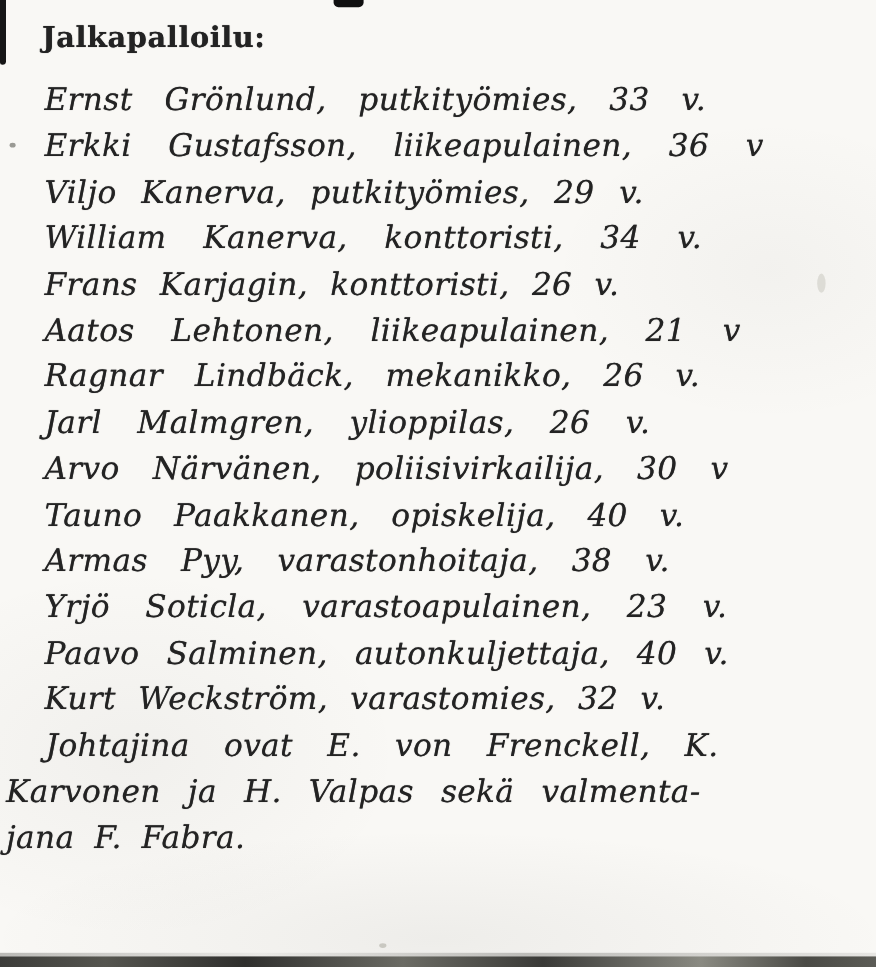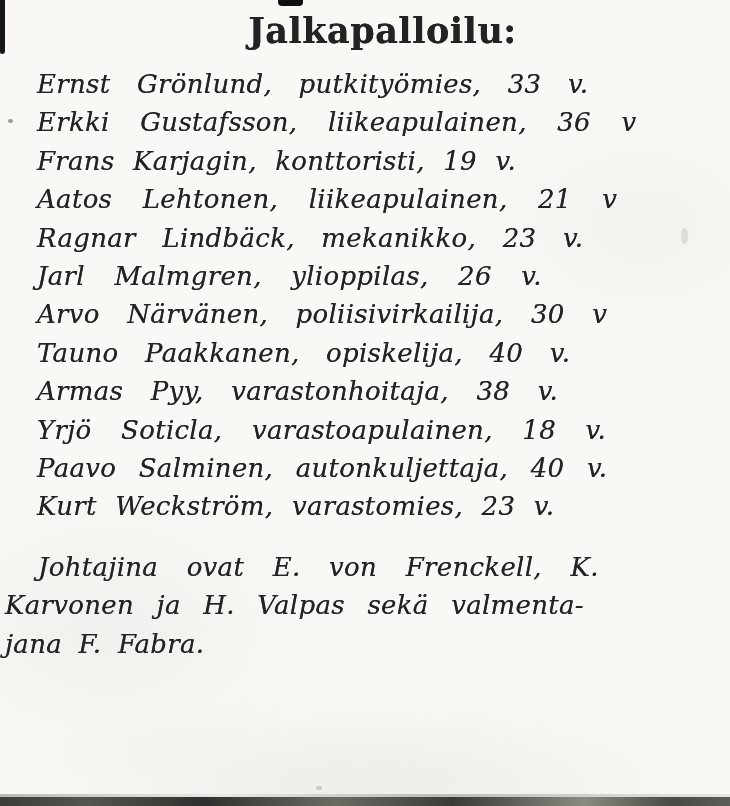--- a/index.html
+++ b/index.html
@@ -11,38 +11,38 @@
     background:
       radial-gradient(ellipse 260px 180px at 88% 28%, rgba(60,60,55,0.035), transparent 70%),
       radial-gradient(ellipse 320px 220px at 15% 78%, rgba(60,60,55,0.045), transparent 70%),
       radial-gradient(ellipse 500px 120px at 50% 97%, rgba(60,60,55,0.06), transparent 75%),
       #f9f8f5;
     font-family: "DejaVu Serif", "Liberation Serif", serif;
     color: #232323;
   }
   .doc-title {
     padding-top: 9px;
-    font-size: 35px;
+    font-size: 24px;
     line-height: 44px;
     font-weight: 700;
-    text-align: center;
+    text-align: left;
     letter-spacing: 0.5px;
     text-shadow: 0 0 0.6px rgba(15,15,15,0.85);
     padding-left: 35px;
   }
   .entries { margin-top: 12px; margin-left: 37px; }
   .line {
     font-size: 26px;
     line-height: 38.4px;
     white-space: nowrap;
     letter-spacing: 0.3px;
     text-shadow: 0 0 0.6px rgba(25,25,25,0.75);
     font-style: italic;
   }
-  .footer { margin-left: 5px; margin-top: 22px; }
+  .footer { margin-left: 5px; }
   .footer .line1 { text-indent: 33px; }
   
   .artifact { position: absolute; background: #161616; }
   .streak-topleft { left: 0; top: 0; width: 5px; height: 54px; border-radius: 0 0 3px 2px; }
   .mark-topcenter { left: 278px; top: 0; width: 25px; height: 6px; border-radius: 0 0 4px 4px; background: #101010; }
   .speck-1 { left: 8px; top: 119px; width: 5px; height: 4px; border-radius: 50%; background: #9a9a94; }
   .speck-2 { left: 681px; top: 228px; width: 7px; height: 16px; border-radius: 50%; background: #dddcd6; }
   .speck-3 { left: 316px; top: 786px; width: 6px; height: 4px; border-radius: 50%; background: #c9c8c1; }
   .bottom-band {
     position: absolute;
@@ -70,30 +70,32 @@
   <div class="artifact mark-topcenter"></div>
   <div class="speck-1 artifact"></div>
   <div class="speck-2 artifact"></div>
   <div class="speck-3 artifact"></div>
 
   <div class="doc-title">Jalkapalloilu:</div>
 
   <div class="entries">
     <div class="line" style="word-spacing:18px">Ernst Grönlund, putkityömies, 33 v.</div>
     <div class="line" style="word-spacing:22px">Erkki Gustafsson, liikeapulainen, 36 v</div>
-    <div class="line" style="word-spacing:10px">Frans Karjagin, konttoristi, 19 v.</div>
+    <div class="line" style="word-spacing:12px">Viljo Kanerva, putkityömies, 29 v.</div>
+    <div class="line" style="word-spacing:22px">William Kanerva, konttoristi, 34 v.</div>
+    <div class="line" style="word-spacing:10px">Frans Karjagin, konttoristi, 26 v.</div>
     <div class="line" style="word-spacing:22px">Aatos Lehtonen, liikeapulainen, 21 v</div>
-    <div class="line" style="word-spacing:18px">Ragnar Lindbäck, mekanikko, 23 v.</div>
+    <div class="line" style="word-spacing:18px">Ragnar Lindbäck, mekanikko, 26 v.</div>
     <div class="line" style="word-spacing:21px">Jarl Malmgren, ylioppilas, 26 v.</div>
     <div class="line" style="word-spacing:19px">Arvo Närvänen, poliisivirkailija, 30 v</div>
     <div class="line" style="word-spacing:18px">Tauno Paakkanen, opiskelija, 40 v.</div>
     <div class="line" style="word-spacing:19px">Armas Pyy, varastonhoitaja, 38 v.</div>
-    <div class="line" style="word-spacing:21px">Yrjö Soticla, varastoapulainen, 18 v.</div>
+    <div class="line" style="word-spacing:21px">Yrjö Soticla, varastoapulainen, 23 v.</div>
     <div class="line" style="word-spacing:14px">Paavo Salminen, autonkuljettaja, 40 v.</div>
-    <div class="line" style="word-spacing:10px">Kurt Weckström, varastomies, 23 v.</div>
+    <div class="line" style="word-spacing:10px">Kurt Weckström, varastomies, 32 v.</div>
   </div>
 
   <div class="footer">
     <div class="line line1" style="word-spacing:20px">Johtajina ovat E. von Frenckell, K.</div>
     <div class="line" style="word-spacing:14px">Karvonen ja H. Valpas sekä valmenta-</div>
     <div class="line" style="word-spacing:8px">jana F. Fabra.</div>
   </div>
 
   <div class="bottom-band"></div>
 

